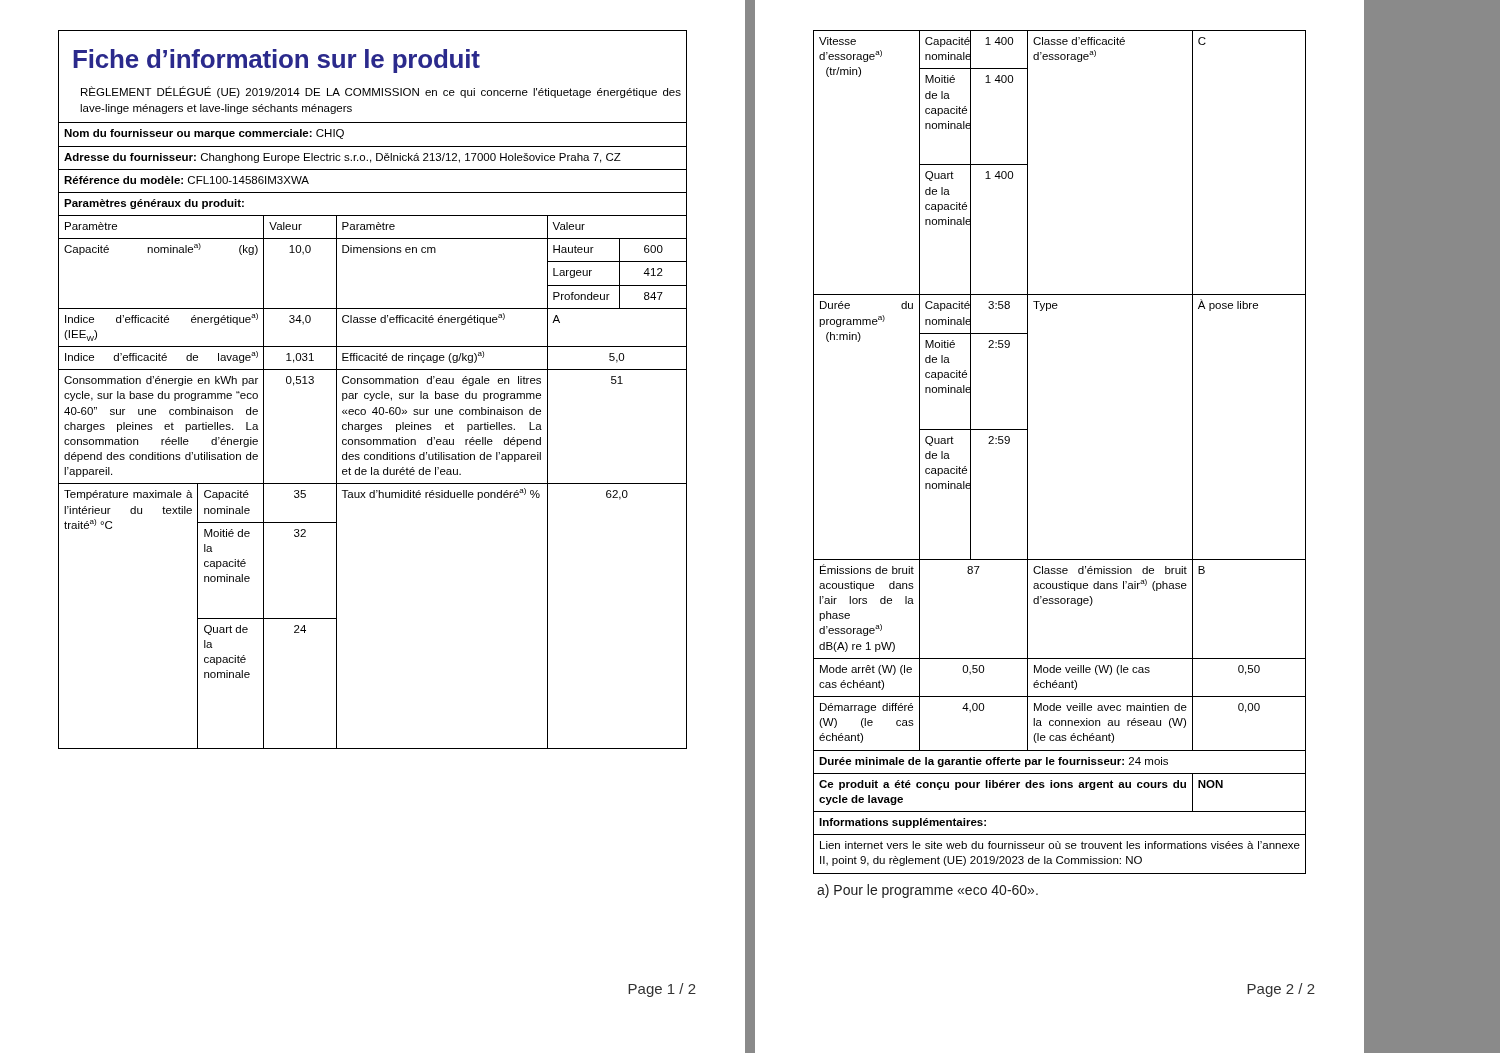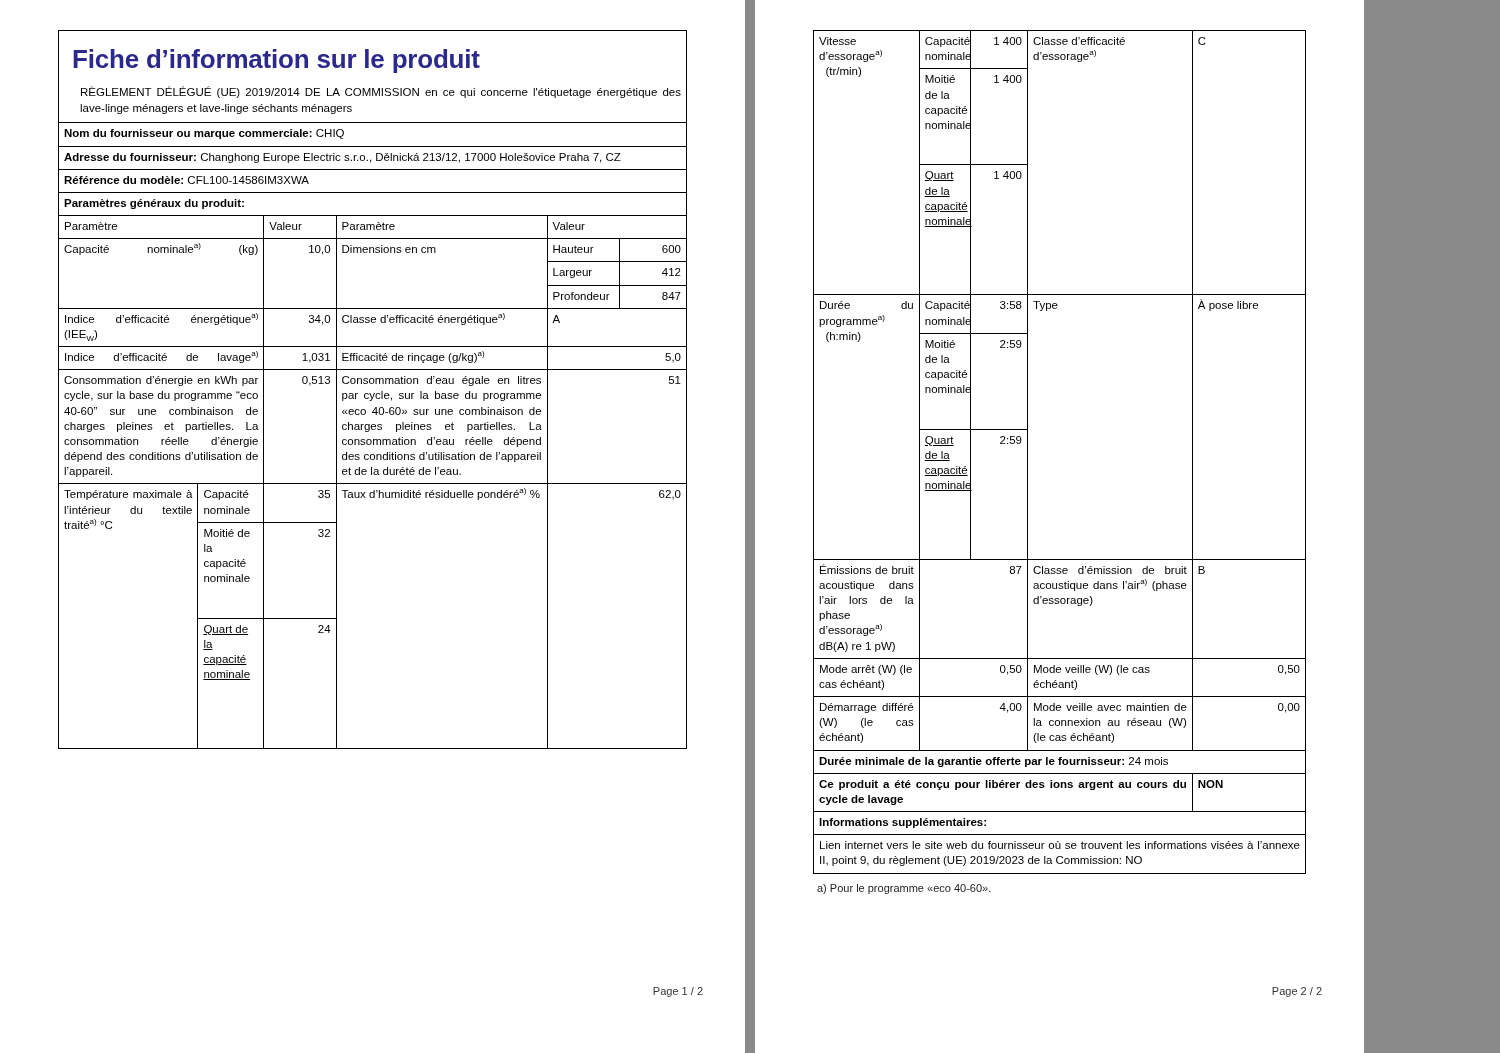--- a/index.html
+++ b/index.html
@@ -47,46 +47,46 @@
     vertical-align: top;
     padding: 3px 5px 4px 5px;
     font-size: 11.5px;
     line-height: 1.32;
     color: #000;
   }
   td.nol { border-left: 0; }
   td.nor { border-right: 0; }
   td.not { border-top: 0; }
   .just { text-align: justify; }
-  .r { text-align: right; margin-top: 36px; }
+  .r { text-align: center; margin-top: 36px; }
   .b { font-weight: bold; }
   .just-full { text-align: justify; text-align-last: justify; }
   .hdr-blk { padding-bottom: 6px; }
   .sub {
     font-size: 11.5px;
     line-height: 1.35;
     margin: 0 0 2px 16px;
   }
   sup { font-size: 8px; vertical-align: super; line-height: 0; }
   sub { font-size: 8px; vertical-align: sub; line-height: 0; }
   .footer {
     position: absolute;
     bottom: 56px;
-    right: 42px;
-    font-size: 11px;
+    right: 49px;
+    font-size: 15px;
     color: #333;
   }
   .note {
-    font-size: 11px;
+    font-size: 14px;
     color: #222;
     margin-top: 8px;
     margin-left: 4px;
   }
   .tall { height: 88px; }
-  .ttall { height: 122px; text-decoration: underline; }
+  .ttall { height: 122px; }
 </style>
 </head>
 <body>
 
 <div class="sheet">
 
   <div class="page page-1">
     <div class="page-inner">
 
       <table class="t">

